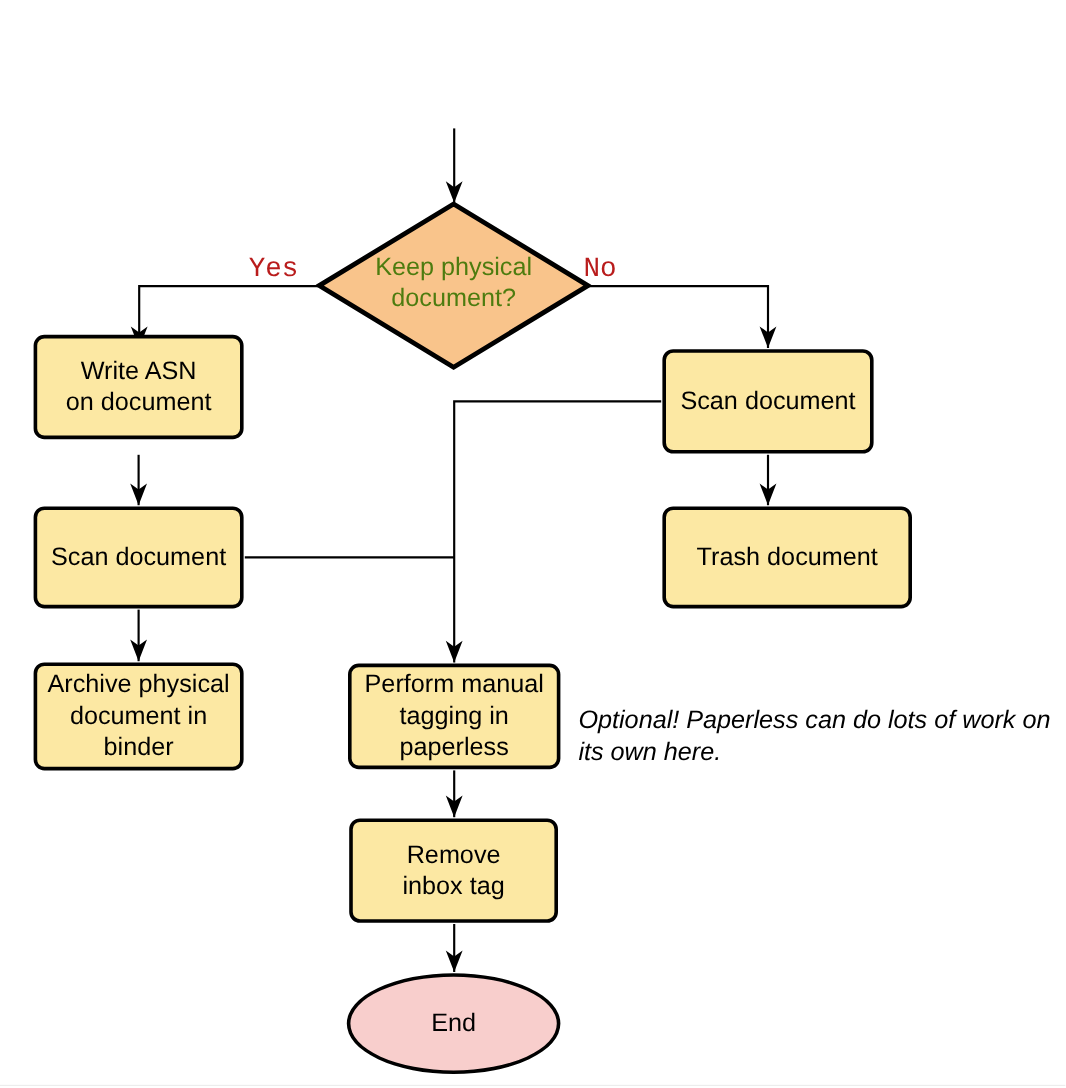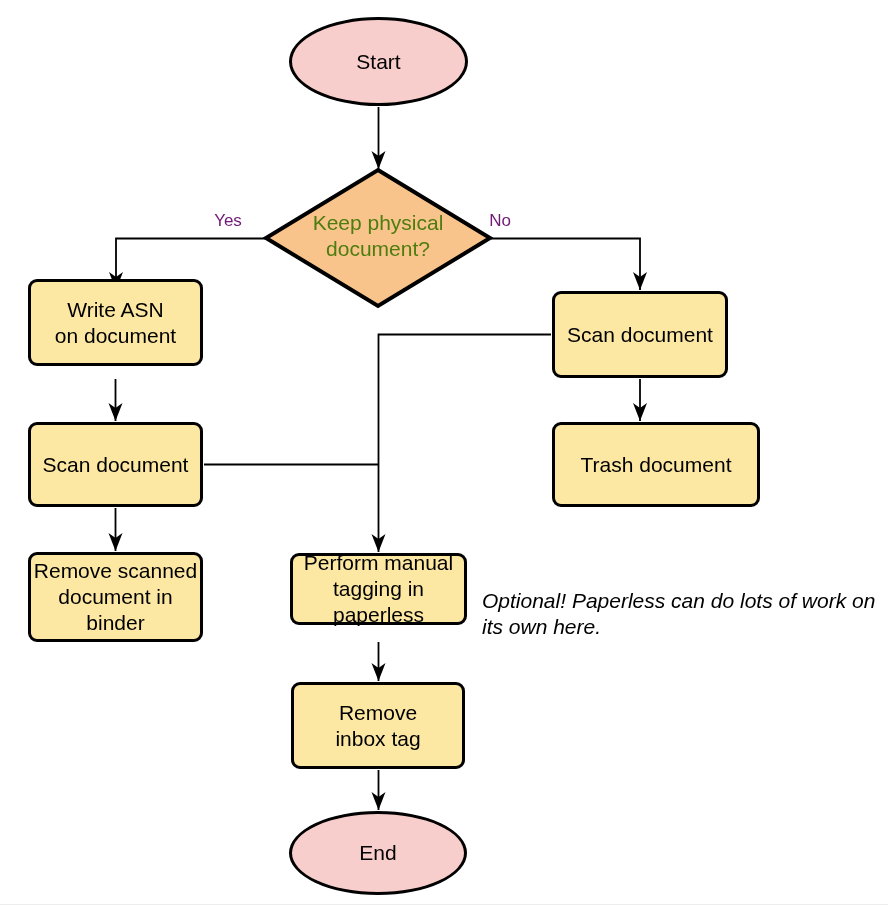--- a/index.html
+++ b/index.html
@@ -60,22 +60,23 @@
     font-size: 21px;
     line-height: 26px;
     color: #4d7c0f;
     white-space: pre-line;
   }
   .edge-label {
     position: absolute;
     top: 211px;
     width: 60px;
     text-align: center;
-    font-size: 17px;
-    color: #701a75;
+    font-size: 23px;
+    color: #b91c1c;
+    font-family: Liberation Mono, monospace;
   }
   .edge-label.yes { left: 198px; }
   .edge-label.no  { left: 470px; }
   .annotation {
     position: absolute;
     left: 482px; top: 588px;
     width: 414px;
     font-size: 21px;
     line-height: 26px;
     font-style: italic;
@@ -105,44 +106,43 @@
     <path class="edge" d="M491 238.5 L640 238.5 L640 290" marker-end="url(#arrow)"></path>
     <path class="edge" d="M115.5 379 L115.5 421" marker-end="url(#arrow)"></path>
     <path class="edge" d="M115.5 508 L115.5 551" marker-end="url(#arrow)"></path>
     <path class="edge" d="M640 379 L640 421" marker-end="url(#arrow)"></path>
     <path class="edge" d="M551 334.5 L378.5 334.5 L378.5 552" marker-end="url(#arrow)"></path>
     <path class="edge" d="M204 464.5 L378.5 464.5"></path>
     <path class="edge" d="M378.5 642 L378.5 681" marker-end="url(#arrow)"></path>
     <path class="edge" d="M378.5 770 L378.5 810" marker-end="url(#arrow)"></path>
   </svg>
 
-  <div class="node terminal" style="left:289px; top:17px; width:179px; height:89px;">Start</div>
 
   <div class="decision-node">
     <svg width="230" height="142" viewBox="0 0 230 142">
       <polygon points="115,3 227,71 115,139 3,71" style="fill: var(--decision-fill, #f9c48b); stroke: var(--stroke, #000); stroke-width: 4; stroke-linejoin: miter;"></polygon>
     </svg>
   </div>
   <div class="decision-label">Keep physical
 document?</div>
 
   <div class="node process" style="left:28px; top:279px; width:175px; height:87px;">Write ASN
 on document</div>
 
   <div class="node process" style="left:28px; top:422px; width:175px; height:85px;">Scan document</div>
 
-  <div class="node process" style="left:28px; top:552px; width:175px; height:90px;">Remove scanned
+  <div class="node process" style="left:28px; top:552px; width:175px; height:90px;">Archive physical
 document in
 binder</div>
 
   <div class="node process" style="left:552px; top:291px; width:176px; height:87px;">Scan document</div>
 
   <div class="node process" style="left:552px; top:422px; width:208px; height:85px;">Trash document</div>
 
-  <div class="node process" style="left:290px; top:553px; width:177px; height:72px;">Perform manual
+  <div class="node process" style="left:290px; top:553px; width:177px; height:88px;">Perform manual
 tagging in
 paperless</div>
 
   <div class="node terminal" style="left:289px; top:811px; width:178px; height:84px;">End</div>
 
   <div class="node process" style="left:291px; top:682px; width:174px; height:87px;">Remove
 inbox tag</div>
 
   <div class="edge-label yes">Yes</div>
   <div class="edge-label no">No</div>

